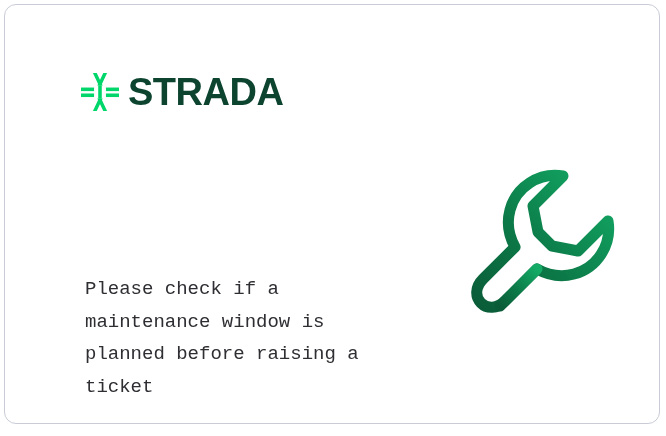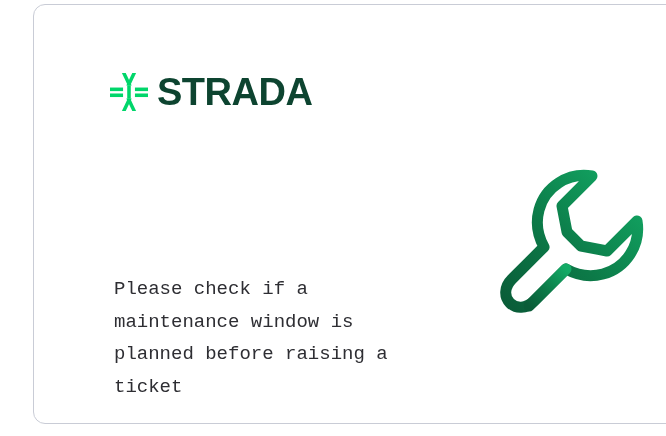--- a/index.html
+++ b/index.html
@@ -12,21 +12,20 @@
     background: #ffffff;
     font-family: "Liberation Sans", sans-serif;
     overflow: hidden;
   }
 
   .page {
     position: relative;
     width: 578px;
     height: 436px;
     background: #ffffff;
-    margin-left: 29px;
   }
 
   
   .status-card {
     position: absolute;
     left: 4px;
     top: 4px;
     width: 656px;
     height: 420px;
     box-sizing: border-box;

